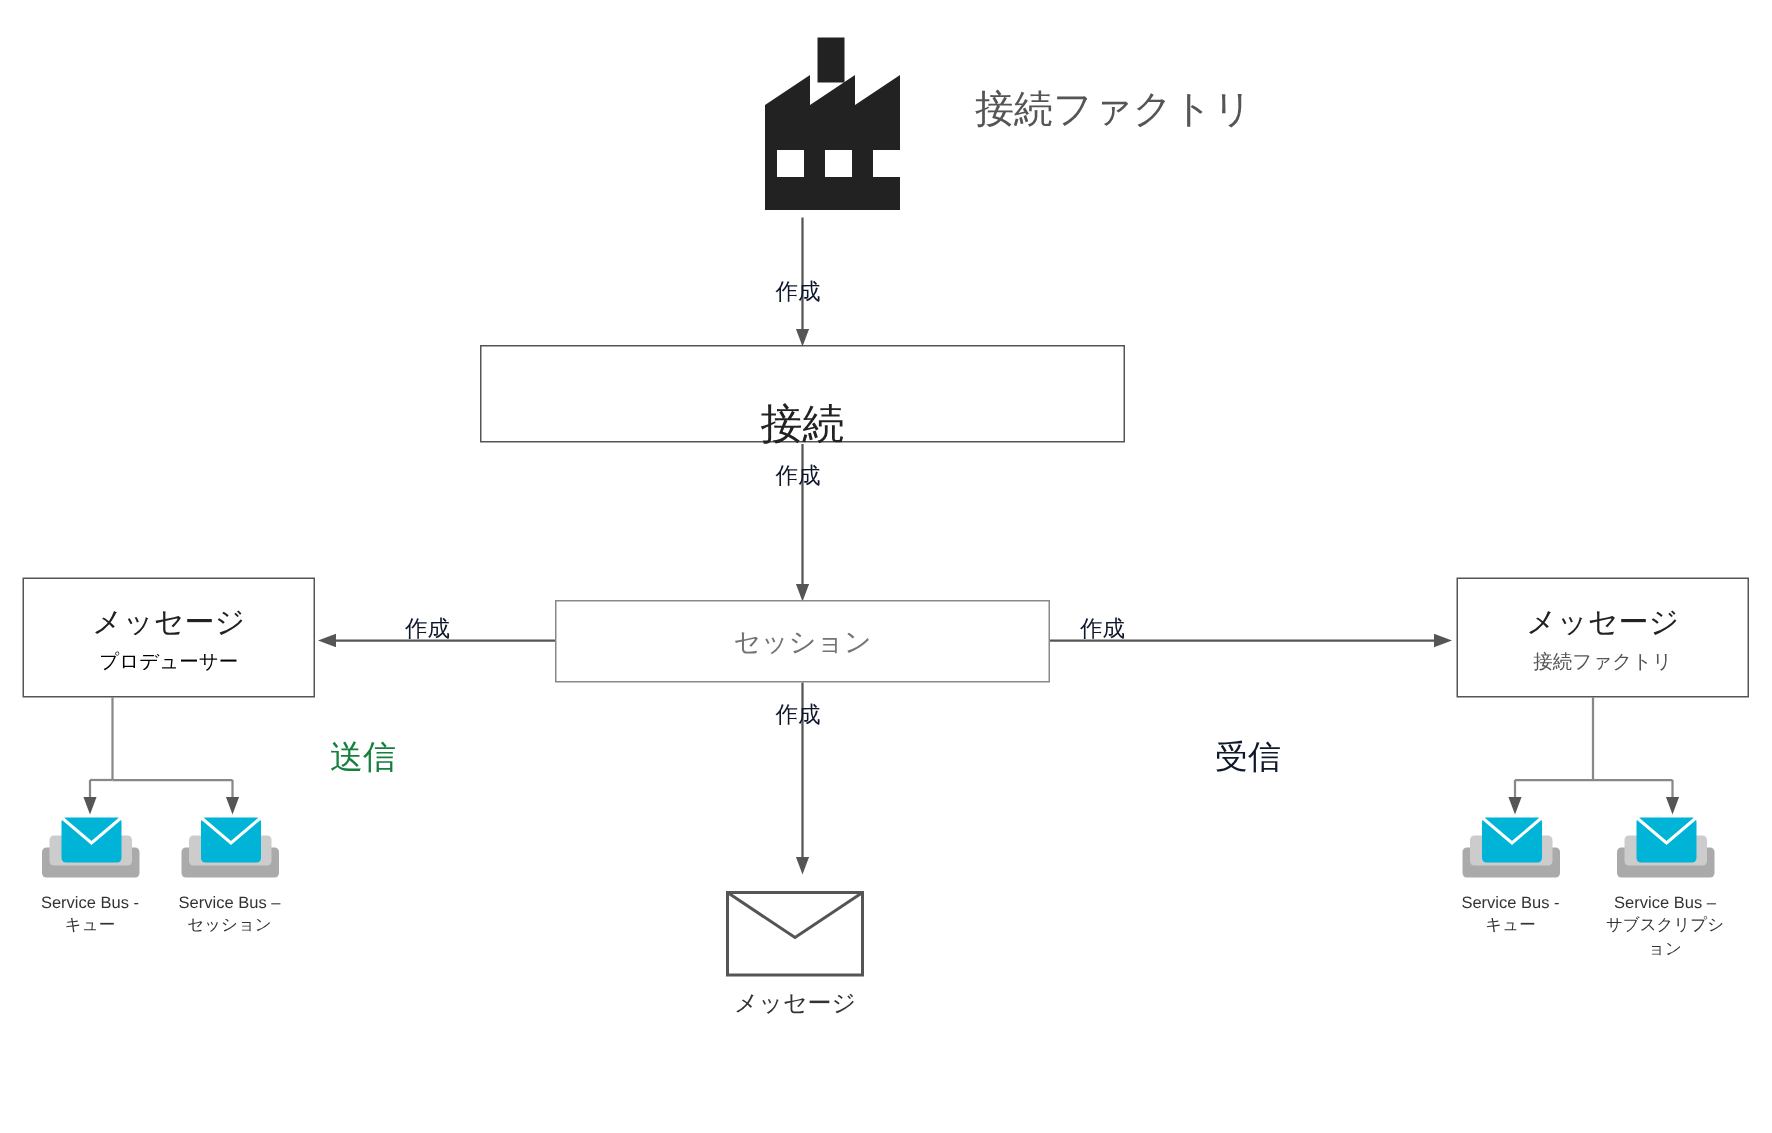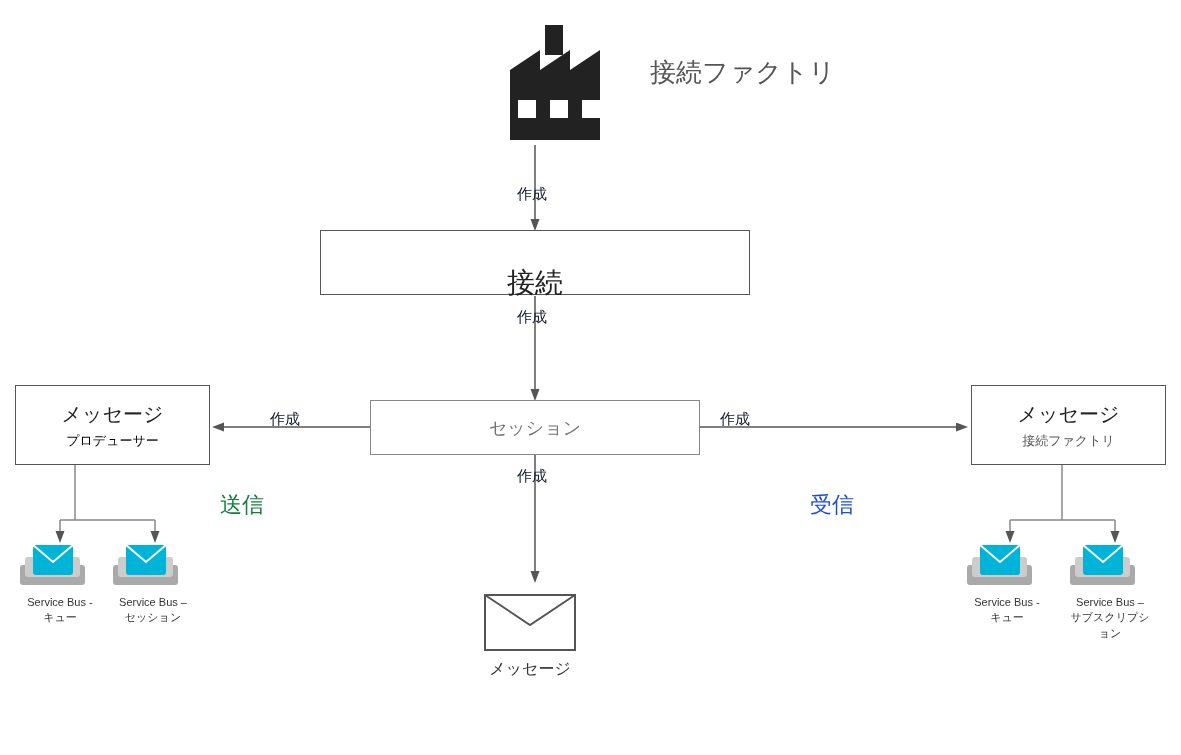--- a/index.html
+++ b/index.html
@@ -125,20 +125,21 @@
       position: absolute;
       font-size: 15px;
       color: #0f172a;
     }
 
     
     .sb-icon-container {
       position: absolute;
       display: flex;
       flex-direction: column;
+      align-items: center;
       width: 90px;
     }
     .sb-icon-label {
       font-size: 11px;
       color: #333;
       text-align: center;
       margin-top: 3px;
       line-height: 1.4;
     }
 
@@ -162,21 +163,21 @@
 
     
     .send-label {
       position: absolute;
       font-size: 22px;
       color: #15803d;
     }
     .receive-label {
       position: absolute;
       font-size: 22px;
-      color: #1d4ed8;
+      color: #0f172a;
     }
   </style>
 </head>
 <body>
 
 <div class="diagram">
 
   <svg class="arrows-svg">
 
     <line x1="535" y1="145" x2="535" y2="228" stroke="#555" stroke-width="1.5" marker-end="url(#arrowhead)"></line>

